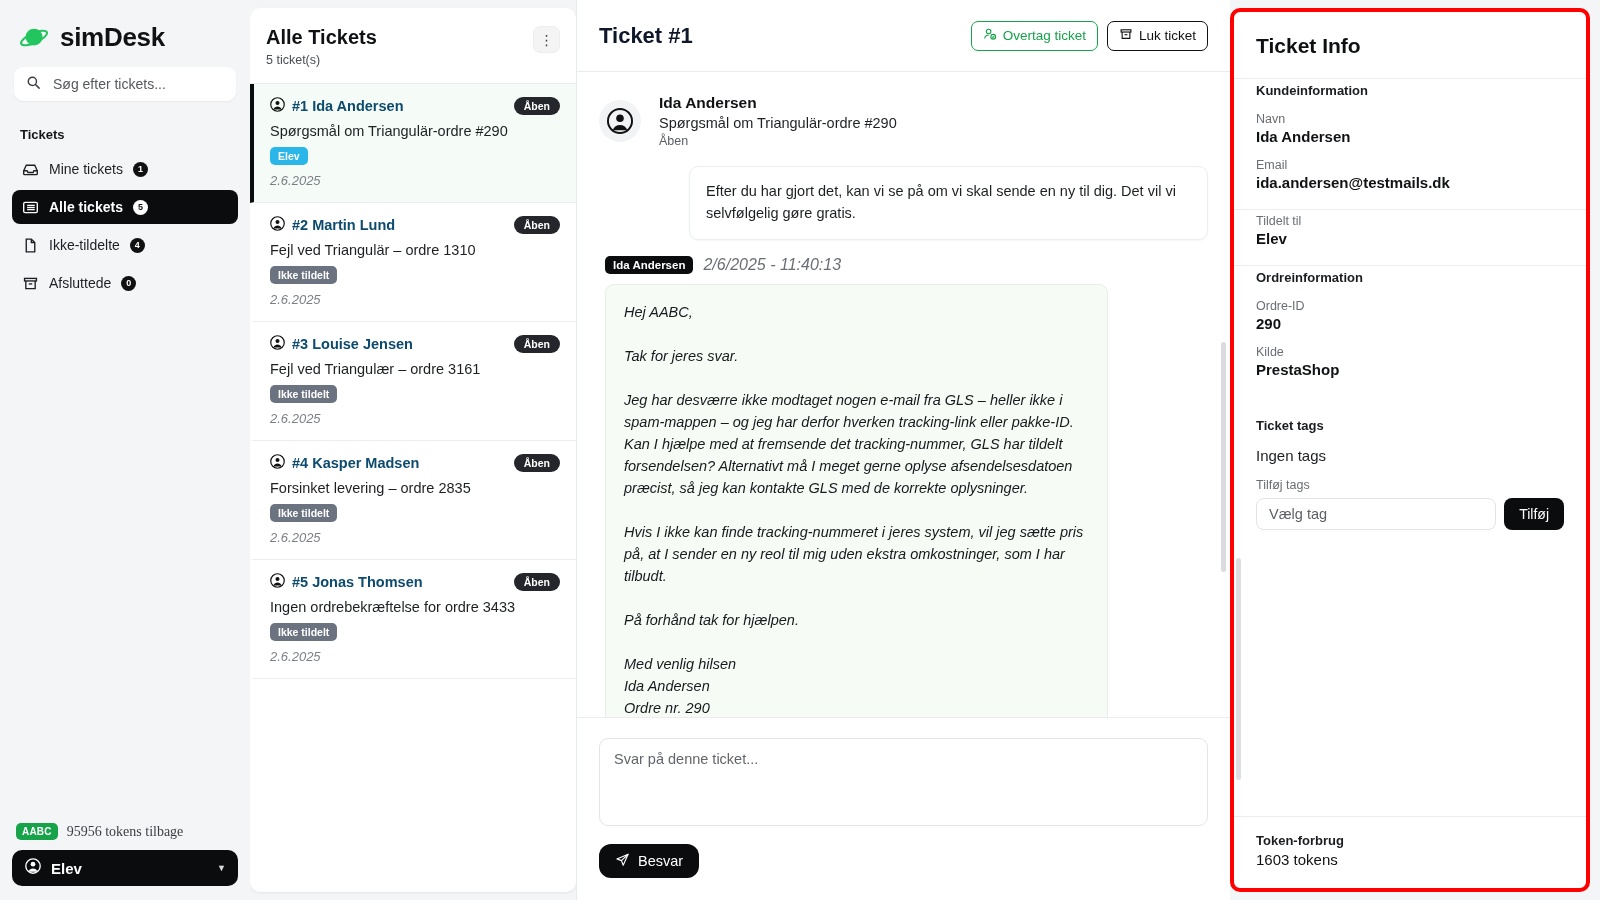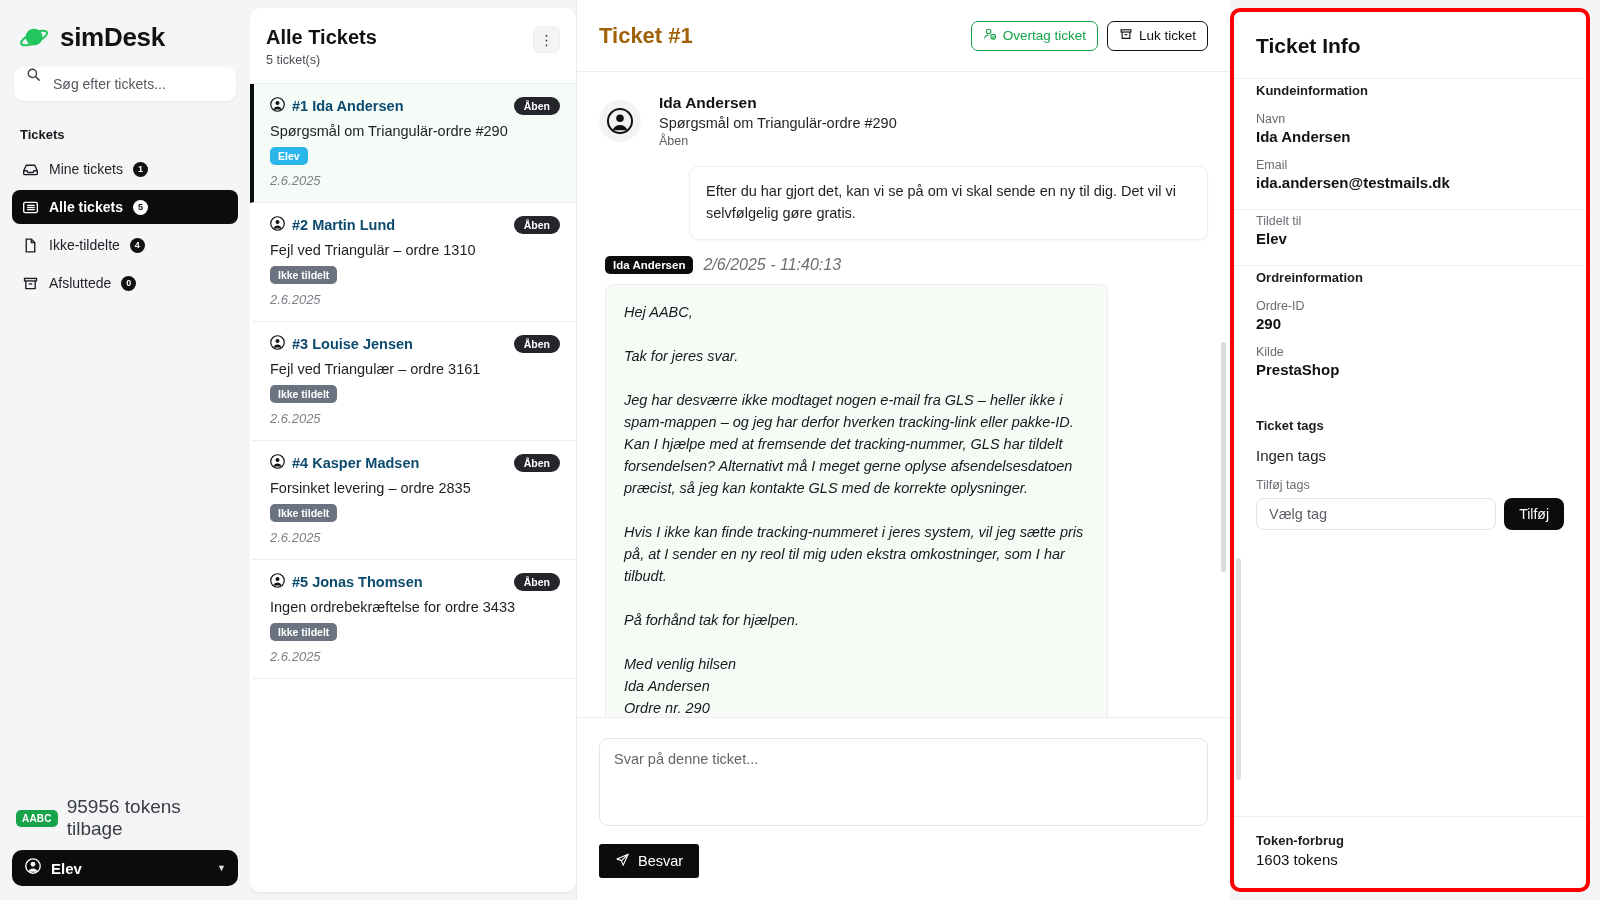--- a/index.html
+++ b/index.html
@@ -17,21 +17,21 @@
     background: #f4f5f6;
     display: flex; flex-direction: column;
     padding: 0 12px;
     position: relative;
   }
   .brand { display: flex; align-items: center; gap: 10px; padding: 22px 4px 14px 8px; }
   .brand-name { font-size: 26px; font-weight: bold; color: #111214; letter-spacing: -0.3px; }
   .planet { width: 30px; height: 30px; }
 
   .search-box {
-    display: flex; gap: 12px;
+    display: flex; align-items: center; gap: 12px;
     background: #ffffff; border-radius: 9px;
     height: 34px; padding: 0 12px;
     box-shadow: 0 1px 2px rgba(0,0,0,0.06);
     margin: 0 2px 26px 2px;
   }
   .search-box input {
     border: none; outline: none; background: transparent;
     font-family: "Liberation Sans", sans-serif; font-size: 14px; color: #2b2d31;
     width: 100%;
   }
@@ -53,21 +53,21 @@
     background: #111; color: #fff; line-height: 1;
   }
   .nav-item.active .badge-count { background: #ffffff; color: #111; }
 
   .sidebar-footer { margin-top: auto; padding-bottom: 14px; }
   .token-row { display: flex; align-items: center; gap: 9px; padding: 0 4px 10px 4px; }
   .org-chip {
     background: #16a34a; color: #fff; font-size: 10px; font-weight: bold;
     padding: 3px 6px; border-radius: 5px; letter-spacing: 0.2px;
   }
-  .token-text { font-size: 19px; color: #3a3d42; }
+  .token-text { font-size: 14px; color: #3a3d42; font-family: Liberation Serif, serif; }
   .user-select {
     display: flex; align-items: center; gap: 9px;
     background: #0b0c0e; color: #fff; border-radius: 10px;
     height: 36px; padding: 0 12px; cursor: pointer;
   }
   .user-name { font-size: 15px; font-weight: bold; flex: 1; }
   .caret { font-size: 9px; opacity: 0.85; }
 
   
   .ticket-list {
@@ -119,21 +119,21 @@
     flex: 1 1 auto; height: 900px; background: #ffffff;
     display: flex; flex-direction: column;
     border-left: 1px solid #e8e9ea;
     position: relative; min-width: 0;
   }
   .detail-header {
     display: flex; align-items: center; justify-content: space-between;
     padding: 0 22px; height: 72px; border-bottom: 1px solid #ececee;
     flex: 0 0 72px;
   }
-  .detail-title { font-size: 22px; font-weight: bold; color: #a16207; }
+  .detail-title { font-size: 22px; font-weight: bold; color: #0f172a; }
   .detail-actions { display: flex; gap: 9px; align-items: center; }
   .btn {
     display: inline-flex; align-items: center; gap: 6px;
     height: 30px; padding: 0 11px; border-radius: 7px;
     font-size: 13.5px; background: #fff; cursor: pointer;
   }
   .btn-takeover { border: 1.5px solid #16a34a; color: #16a34a; }
   .btn-close { border: 1.5px solid #111; color: #111; }
 
   .conv-wrap { flex: 1 1 auto; position: relative; min-height: 0; display: flex; flex-direction: column;}
@@ -181,21 +181,21 @@
     flex: 0 0 auto;
   }
   .reply-box {
     width: 100%; height: 88px; border: 1px solid #e3e5e7; border-radius: 9px;
     padding: 12px 14px; font-size: 14.5px; color: #2b2d31; resize: none; outline: none;
     font-family: "Liberation Sans", sans-serif; background: #fff;
   }
   .reply-box::placeholder { color: #62656b; }
   .btn-send {
     margin-top: 14px; display: inline-flex; align-items: center; gap: 8px;
-    background: #0b0c0e; color: #fff; border: none; border-radius: 3px;
+    background: #0b0c0e; color: #fff; border: none; border-radius: 12px;
     height: 34px; padding: 0 16px; font-size: 14.5px; cursor: pointer;
     font-family: "Liberation Sans", sans-serif;
   }
 
   
   .info-outer {
     flex: 0 0 370px; width: 370px; height: 900px;
     padding: 8px 10px 8px 0; position: relative;
     background: #f4f5f6;
   }

